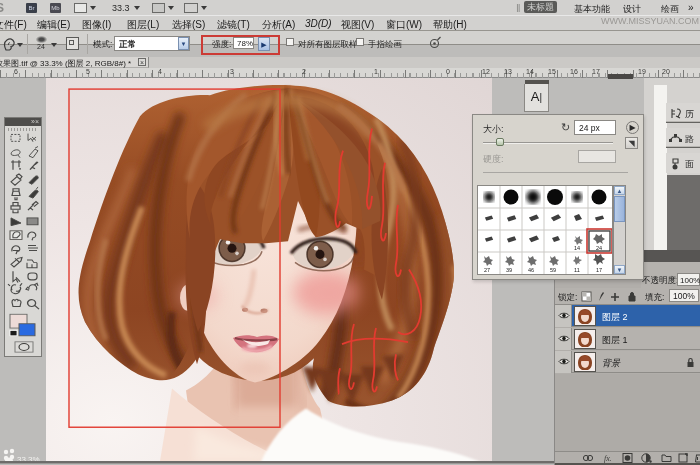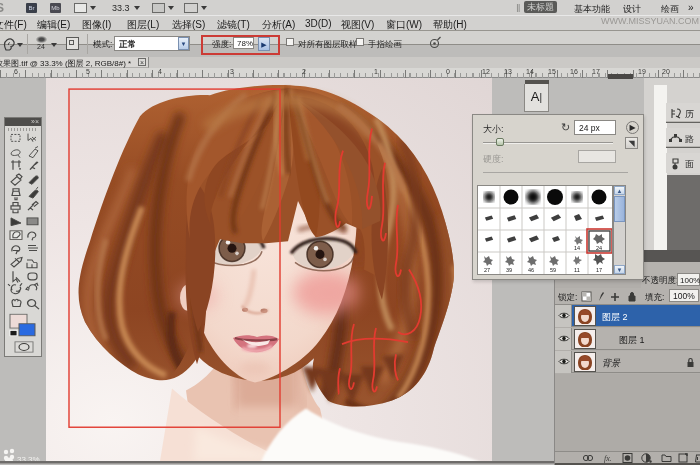--- a/index.html
+++ b/index.html
@@ -54,21 +54,21 @@
     <span class="abs" style="left:688px;top:2px;font-size:10px;color:#1a1a1a;">»</span>
   </div>
   <div class="abs" id="menubar">
     <span class="menu" style="left:-6px;">文件(F)</span>
     <span class="menu" style="left:37px;">编辑(E)</span>
     <span class="menu" style="left:82px;">图像(I)</span>
     <span class="menu" style="left:127px;">图层(L)</span>
     <span class="menu" style="left:172px;">选择(S)</span>
     <span class="menu" style="left:217px;">滤镜(T)</span>
     <span class="menu" style="left:262px;">分析(A)</span>
-    <span class="menu" style="left:305px;">3D(D)</span>
+    <span class="menu" style="left:305px;font-style:italic;">3D(D)</span>
     <span class="menu" style="left:341px;">视图(V)</span>
     <span class="menu" style="left:386px;">窗口(W)</span>
     <span class="menu" style="left:433px;">帮助(H)</span>
     <span class="abs" style="left:601px;top:0px;font-size:9px;color:#9a9895;">WWW.MISSYUAN.COM</span>
   </div>
   <div class="abs" id="optbar">
     <svg class="abs" style="left:2px;top:5px;" width="15" height="16" viewBox="0 0 15 16">
       <path d="M4 14 C2 10 2 6 5 4 C8 2 11 3 12 6 C12.5 8.5 11 10.5 9 10.5 C9.5 12 9 13.5 7.5 14 Z" fill="none" stroke="#3a3a3a" stroke-width="1.2"></path>
       <path d="M6.5 9 C6 7.5 7 6.5 8 6.8" stroke="#3a3a3a" stroke-width="0.9" fill="none"></path>
     </svg>
@@ -356,21 +356,21 @@
             <path d="M1,4.5 C3,1.5 9,1.5 11,4.5 C9,7.5 3,7.5 1,4.5 Z" fill="#e8e6e2" stroke="#2a2a28"></path>
             <circle cx="6" cy="4.5" r="1.8" fill="#1a1a18"></circle>
           </svg>
         </span>
       <span class="thumb"><svg width="20" height="18" viewBox="0 0 20 18">
             <rect width="20" height="18" fill="#f5eeec"></rect>
             <path d="M10,2 C5,2 3,6 3,10 C3,14 5,16 7,17 L13,17 C15,16 17,14 17,10 C17,6 15,2 10,2 Z" fill="#8a4423"></path>
             <ellipse cx="10" cy="10" rx="4" ry="5" fill="#f2d8cc"></ellipse>
             <path d="M10,3 C7,3 5,5 5,8 L15,8 C15,5 13,3 10,3 Z" fill="#96492a"></path>
           </svg></span>
-      <span class="lname" style="color:#1a1a1a;margin-left:17px;">图层 1</span>
+      <span class="lname" style="color:#1a1a1a;">图层 1</span>
     </div>
     <div class="lrow abs" style="top:89px;background:#b5b2ae;">
       <span class="eyec">
           <svg width="12" height="9" viewBox="0 0 12 9">
             <path d="M1,4.5 C3,1.5 9,1.5 11,4.5 C9,7.5 3,7.5 1,4.5 Z" fill="#e8e6e2" stroke="#2a2a28"></path>
             <circle cx="6" cy="4.5" r="1.8" fill="#1a1a18"></circle>
           </svg>
         </span>
       <span class="thumb"><svg width="20" height="18" viewBox="0 0 20 18">
             <rect width="20" height="18" fill="#f5eeec"></rect>

